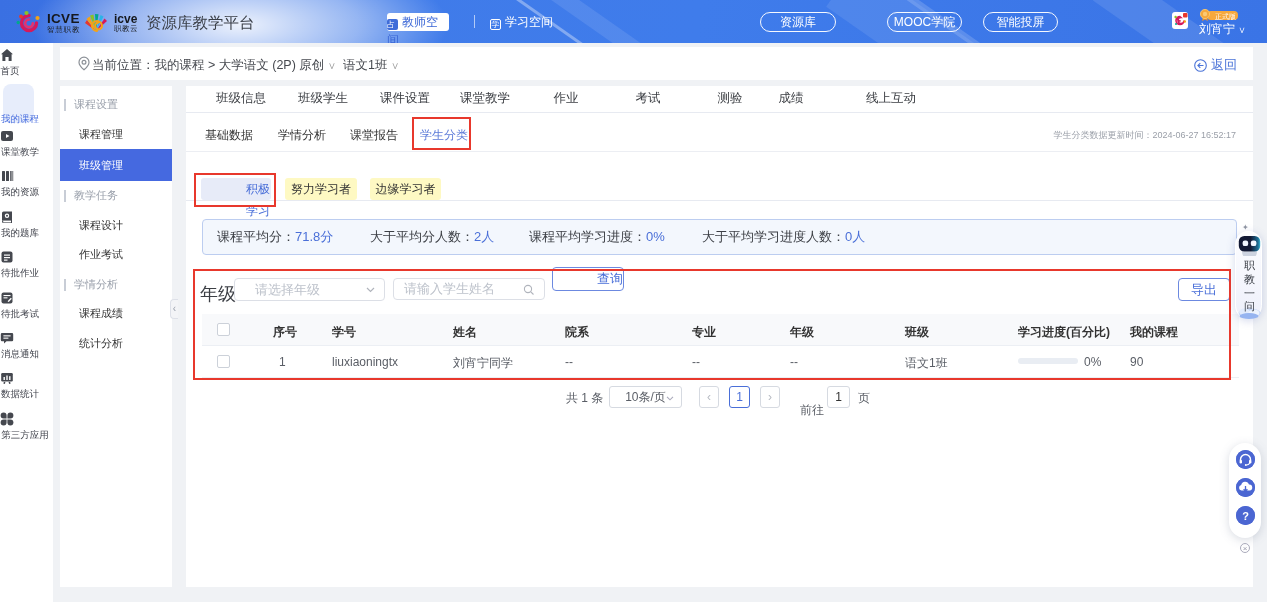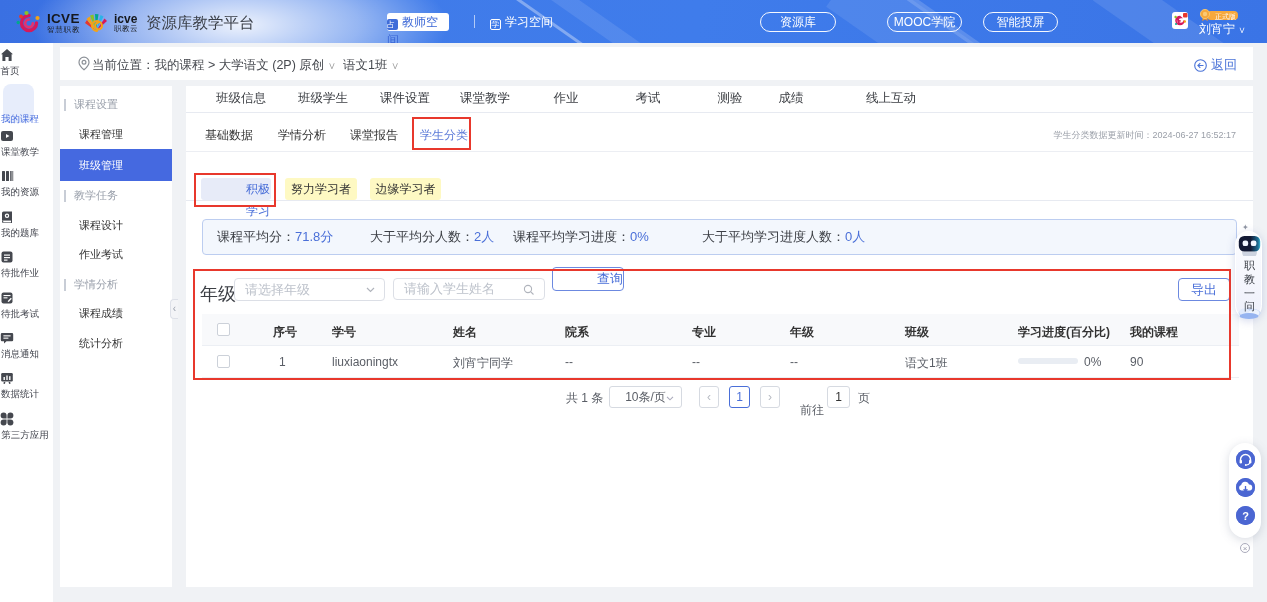--- a/index.html
+++ b/index.html
@@ -301,27 +301,27 @@
   <div id="t2line"></div>
 
   <div class="ctab on" style="left:15px;width:70px;padding-left:44px;">积极学习者</div>
   <div class="ctab off" style="left:99px;width:72px;">努力学习者</div>
   <div class="ctab off" style="left:184px;width:71px;">边缘学习者</div>
   <div id="ctabline"></div>
 
   <div id="stats">
     <span style="position:absolute;left:14px;">课程平均分：<b>71.8分</b></span>
     <span style="position:absolute;left:167px;">大于平均分人数：<b>2人</b></span>
-    <span style="position:absolute;left:310px;">课程平均学习进度：<b>0%</b></span>
+    <span style="position:absolute;left:326px;">课程平均学习进度：<b>0%</b></span>
     <span style="position:absolute;left:499px;">大于平均学习进度人数：<b>0人</b></span>
   </div>
 
   <div id="tablezone">
     <div class="fl" style="left:14px;top:196px;">年级:</div>
-    <div class="box" style="left:48px;top:192px;width:151px;height:23px;line-height:21px;padding-left:10px;">请选择年级<svg style="position:absolute;right:9px;top:8px;" width="9" height="6" viewBox="0 0 9 6">
+    <div class="box" style="left:48px;top:192px;width:151px;height:23px;line-height:21px;padding-left:20px;">请选择年级<svg style="position:absolute;right:9px;top:8px;" width="9" height="6" viewBox="0 0 9 6">
           <path d="M1 1 L4.5 4.5 L8 1" stroke="#b0b4bc" stroke-width="1.2" fill="none"></path>
         </svg></div>
     <div class="box" style="left:207px;top:192px;width:152px;height:22px;line-height:20px;padding-left:10px;">请输入学生姓名<svg style="position:absolute;right:9px;top:5px;" width="12" height="12" viewBox="0 0 12 12">
           <circle cx="5" cy="5" r="3.6" stroke="#b0b4bc" stroke-width="1.1" fill="none"></circle>
           <path d="M7.8 7.8 L10.5 10.5" stroke="#b0b4bc" stroke-width="1.1"></path>
         </svg></div>
     <div class="btn" style="left:366px;top:181px;width:72px;height:24px;line-height:22px;text-align:right;">查询</div>
     <div class="btn" style="left:992px;top:192px;width:52px;height:23px;line-height:21px;">导出</div>
 
     <div id="thead"></div>

